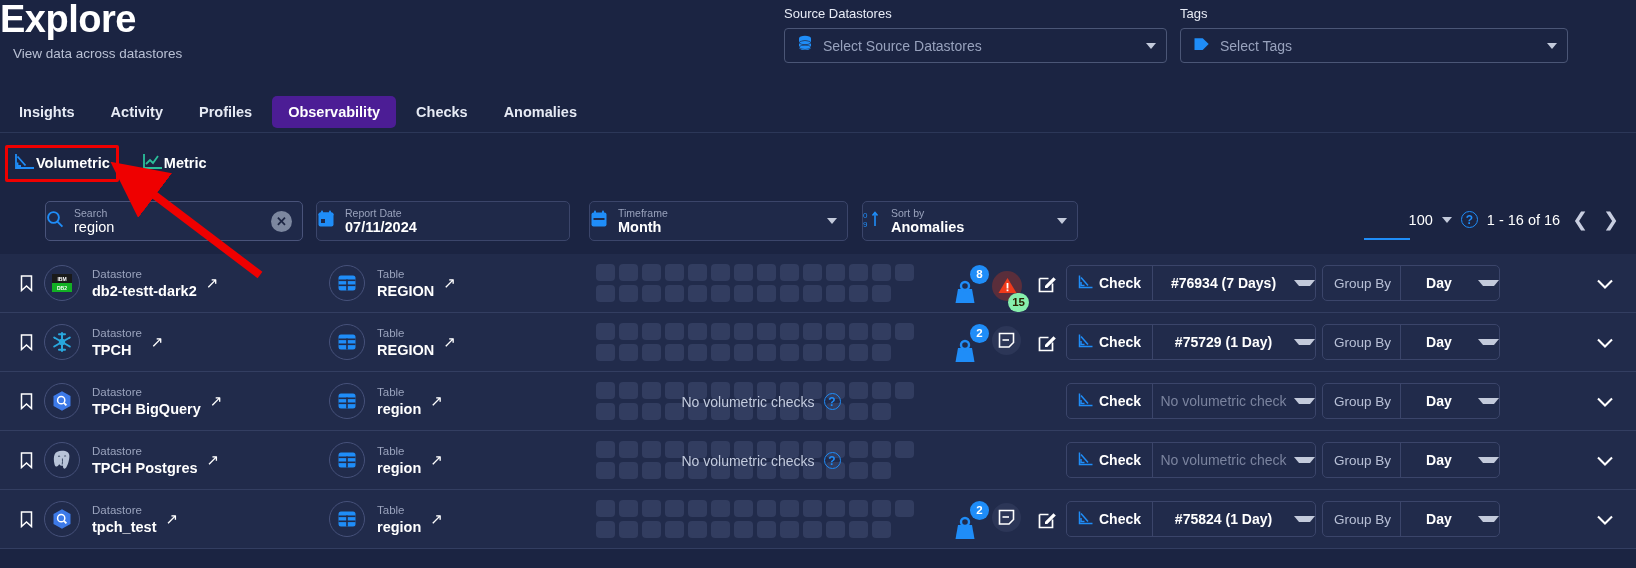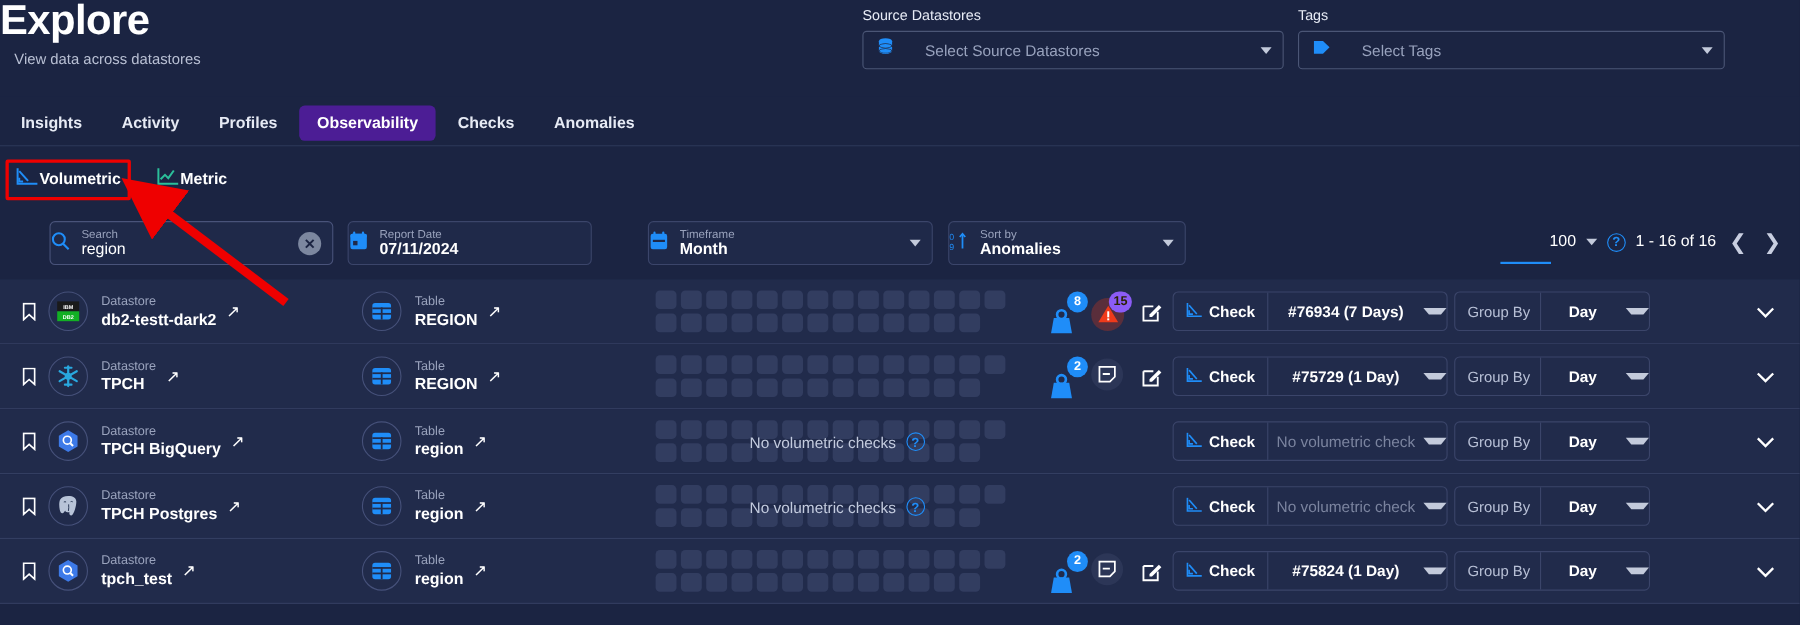--- a/index.html
+++ b/index.html
@@ -53,21 +53,21 @@
     border-radius: 4px;
     background: transparent;
     display: flex;
     align-items: center;
     padding: 0 10px 0 12px;
     position: relative;
   }
   .filter-select .ph {
     font-size: 14px;
     color: #98a2bd;
-    margin-left: 28px;
+    margin-left: 10px;
     flex: 1;
   }
   .caret {
     width: 0; height: 0;
     border-left: 5.5px solid transparent;
     border-right: 5.5px solid transparent;
     border-top: 6px solid #c3cadb;
   }
 
   
@@ -140,21 +140,21 @@
     display: flex;
     align-items: center;
     padding: 0 10px 0 0;
     margin-left: 40px;
   }
   .fbox .stack { display: flex; flex-direction: column; justify-content: center; flex: 1; margin-left: 10px; }
   .fbox .lbl { font-size: 10.5px; color: #99a2bc; line-height: 12px; }
   .fbox .val { font-size: 14.5px; color: #ffffff; font-weight: bold; line-height: 16px; }
   .fbox.search { left: 5px; width: 258px; border-color: #49537a; }
   .fbox.search .val { font-weight: normal; }
-  .fbox.date   { left: 276px; width: 222px; }
+  .fbox.date   { left: 276px; width: 254px; }
   .fbox.tframe { left: 549px; width: 259px; }
   .fbox.sort   { left: 822px; width: 216px; }
   .clear-btn {
     width: 21px; height: 21px; border-radius: 50%;
     background: #7c879f;
     display: flex; align-items: center; justify-content: center;
     color: #1b2442; font-size: 13px; font-weight: bold;
     line-height: 1;
   }
 
@@ -228,21 +228,21 @@
   }
   .badge-ico { position: relative; width: 30px; height: 34px; }
   .bdg {
     position: absolute; right: -7px; top: -2px;
     min-width: 19px; height: 19px; border-radius: 10px;
     font-size: 11.5px; font-weight: bold;
     display: flex; align-items: center; justify-content: center;
     padding: 0 4px;
   }
   .bdg.blue { background: #1f8df8; color: #ffffff; }
-  .bdg.amber { background: #8b5cf6; color: #2a2200; }
+  .bdg.amber { background: #86efac; color: #2a2200; margin-top: 28px; }
   .warn-circ {
     width: 30px; height: 30px; border-radius: 50%;
     background: rgba(160,52,40,0.45);
     display: flex; align-items: center; justify-content: center;
     margin-top: 4px;
   }
   .note-circ {
     width: 29px; height: 29px; border-radius: 50%;
     background: #2c3657;
     display: flex; align-items: center; justify-content: center;

